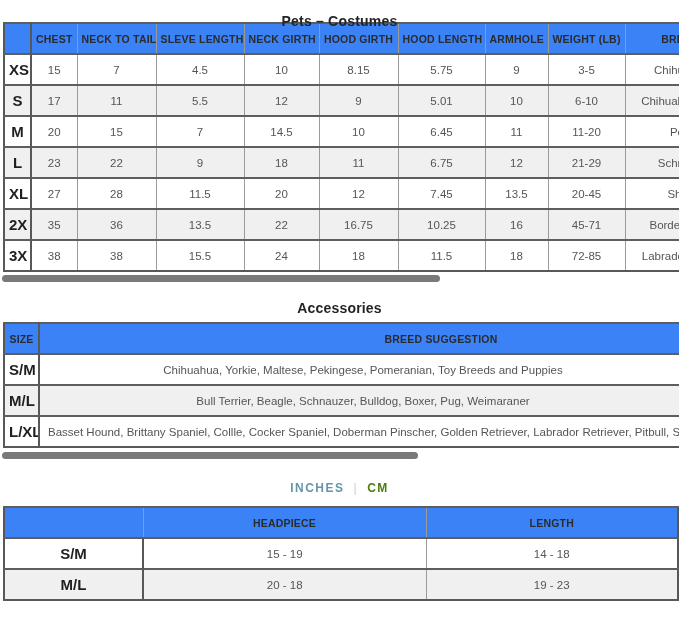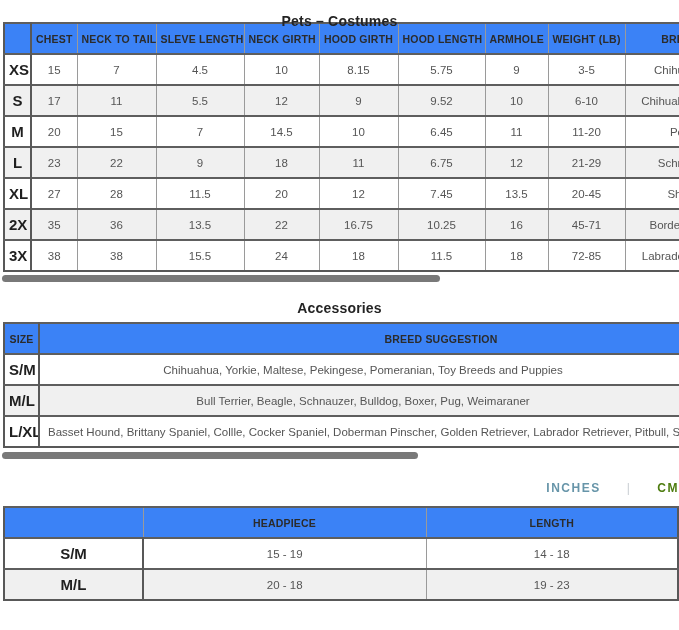--- a/index.html
+++ b/index.html
@@ -64,22 +64,22 @@
   .thumb-1 { width: 438px; }
   .thumb-2 { width: 416px; margin-top: 1px; }
 
   .accessories-table { width: 683px; }
   .accessories-table th.breed-sugg-head { padding-left: 160px; }
   .accessories-table td.breeds-long { text-align: left; padding-left: 8px; }
 
   .units-row {
     margin-top: 18px;
     height: 20px;
-    display: flex; align-items: center; justify-content: flex-end;
-    gap: 26px;
+    display: flex; align-items: center; justify-content: center;
+    gap: 9px;
     font-size: 12px; letter-spacing: 1.5px; font-weight: bold;
   }
   .unit-active { color: #6795a9; cursor: pointer; }
   .unit-divider { color: #c9ced2; font-weight: normal; }
   .unit-inactive { color: #4d7c0f; cursor: pointer; }
 
   .headwear-table { width: 674px; margin-top: 8px; }
 </style>
 </head>
 <body>
@@ -125,21 +125,21 @@
       <td>3-5</td>
       <td class="breed-cell">Chihu</td>
     </tr>
     <tr class="striped">
       <td class="size-label">S</td>
       <td>17</td>
       <td>11</td>
       <td>5.5</td>
       <td>12</td>
       <td>9</td>
-      <td>9.52</td>
+      <td>5.01</td>
       <td>10</td>
       <td>6-10</td>
       <td class="breed-cell">Chihuah</td>
     </tr>
     <tr>
       <td class="size-label">M</td>
       <td>20</td>
       <td>15</td>
       <td>7</td>
       <td>14.5</td>

